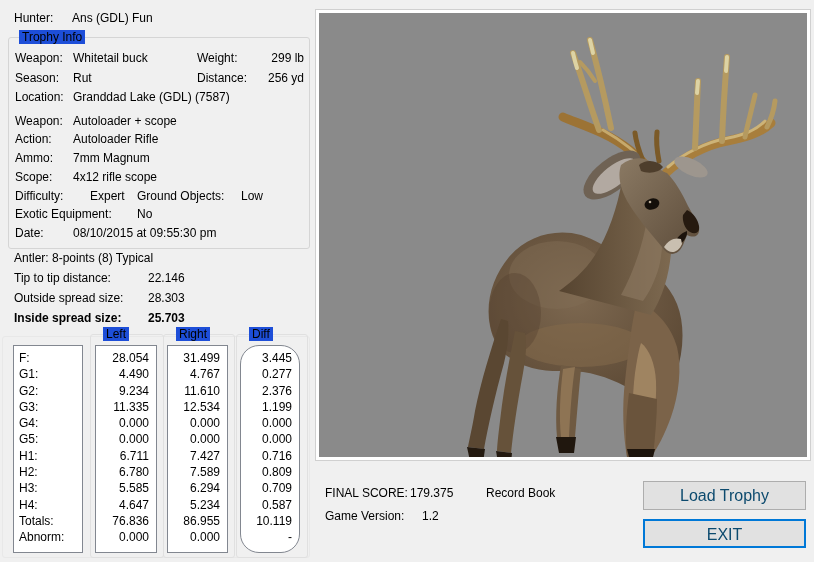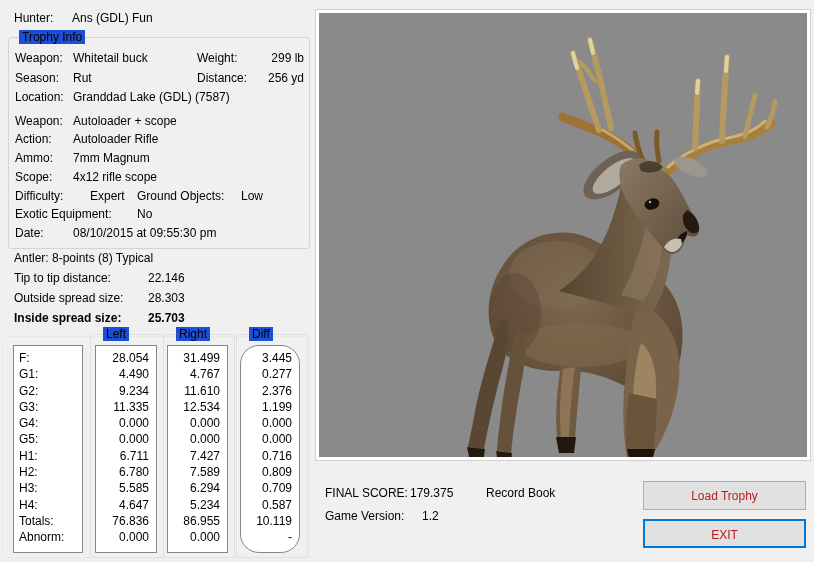--- a/index.html
+++ b/index.html
@@ -56,21 +56,21 @@
   
   .ftext{position:absolute;white-space:nowrap;}
   #fs-label{left:325px;top:486px;}
   #fs-value{left:410px;top:486px;}
   #record-book{left:486px;top:486px;}
   #gv-label{left:325px;top:509px;}
   #gv-value{left:422px;top:509px;}
   .btn{
     position:absolute;left:643px;width:163px;height:29px;box-sizing:border-box;
     background:#e1e1e1;border:1px solid #adadad;
-    font-family:inherit;font-size:12px;color:#b91c1c;
+    font-family:inherit;font-size:16px;color:#0c4a6e;
     text-align:center;line-height:26px;cursor:default;
   }
   #btn-load{top:481px;}
   #btn-exit{top:519px;border:2px solid #0078d7;}
 </style>
 </head>
 <body>
 
 <div class="abs" id="hunter">
   <span class="lbl">Hunter:</span><span>Ans (GDL) Fun</span>

